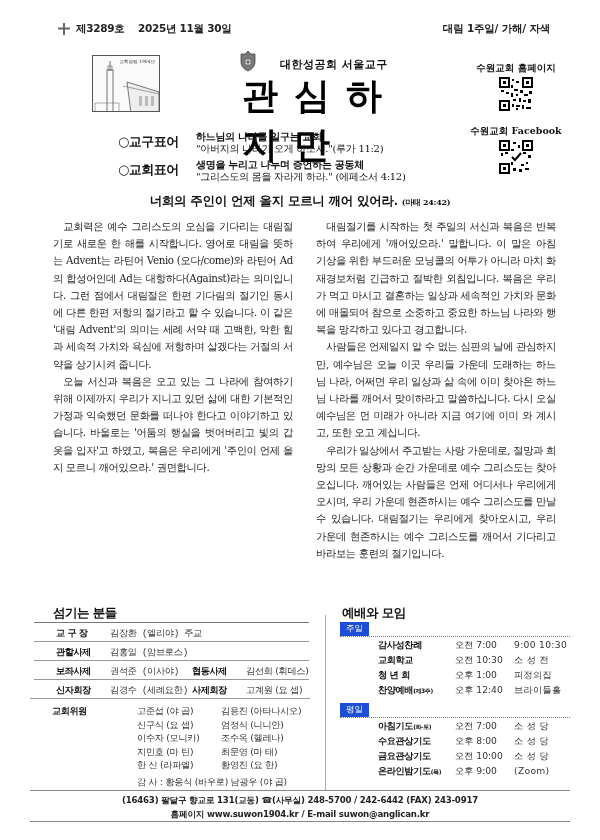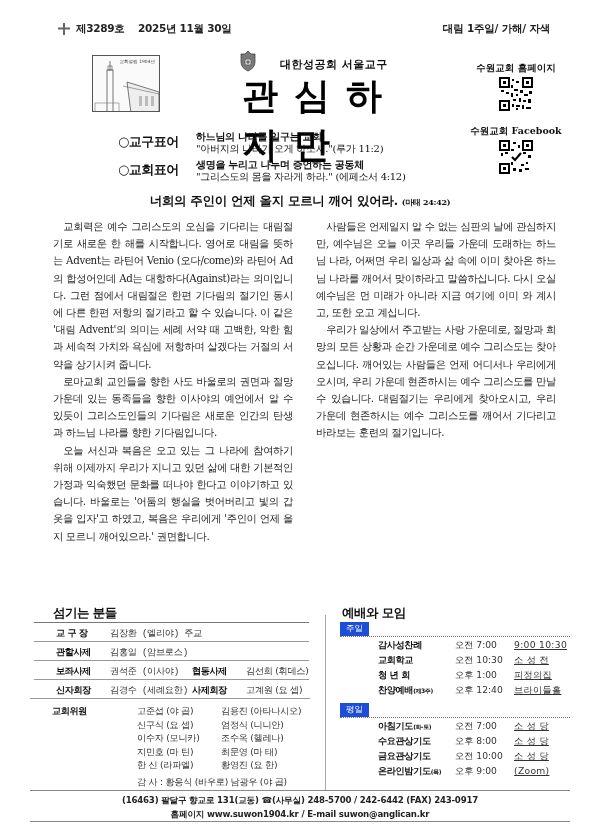--- a/index.html
+++ b/index.html
@@ -60,21 +60,21 @@
 
   .vline { position: absolute; left: 325px; top: 615px; width: 1px; height: 175px; background: #aaa; }
 
   .worship { position: absolute; left: 340px; top: 622px; width: 230px; font-size: 9.2px; }
   .tag { display: inline-block; background: #1d4ed8; color: #fff; font-size: 8.5px; padding: 1px 6px; }
   .dotline { border-top: 1px dotted #777; margin-top: 0; }
   .w-row { position: relative; height: 15px; margin-left: 32px; }
   .w-name { position: absolute; left: 6px; top: 2px; font-weight: bold; letter-spacing: -0.4px; white-space: nowrap; }
   .w-name small { font-size: 6px; font-weight: bold; }
   .w-time { position: absolute; left: 83px; top: 2px; color: #333; white-space: nowrap; }
-  .w-place { position: absolute; left: 142px; top: 2px; color: #333; white-space: nowrap; letter-spacing: 0.3px; text-decoration: underline; }
+  .w-place { position: absolute; left: 142px; top: 2px; color: #333; white-space: nowrap; letter-spacing: 0.3px; }
 
   .footer { position: absolute; left: 30px; right: 30px; top: 790px; height: 32px; border-top: 1px solid #888; border-bottom: 1px solid #888; text-align: center; font-size: 8.6px; font-weight: bold; color: #222; line-height: 14px; padding-top: 2px; letter-spacing: -0.2px; }
 </style>
 </head>
 <body>
 
 <div class="topbar">
   <svg class="cross" viewBox="0 0 12 12">
     <path d="M5 0h2v4.5h5v2H7V12H5V6.5H0v-2h5z" fill="#666"></path>
   </svg>
@@ -148,24 +148,24 @@
     <span class="motto-quote">"그리스도의 몸을 자라게 하라." (에페소서 4:12)</span>
   </div>
 </div>
 
 <div class="headline">
   <span>너희의 주인이 언제 올지 모르니 깨어 있어라.</span><span class="ref">(마태 24:42)</span>
 </div>
 
 <div class="col left">
   <p>교회력은 예수 그리스도의 오심을 기다리는 대림절기로 새로운 한 해를 시작합니다. 영어로 대림을 뜻하는 Advent는 라틴어 Venio (오다/come)와 라틴어 Ad의 합성어인데 Ad는 대항하다(Against)라는 의미입니다. 그런 점에서 대림절은 한편 기다림의 절기인 동시에 다른 한편 저항의 절기라고 할 수 있습니다. 이 같은 '대림 Advent'의 의미는 세례 서약 때 고백한, 악한 힘과 세속적 가치와 욕심에 저항하며 살겠다는 거절의 서약을 상기시켜 줍니다.</p>
-  <p>로마교회 교인들을 향한 사도 바울로의 권면과 절망 가운데 있는 동족들을 향한 이사야의 예언에서 알 수 있듯이 그리스도인들의 기다림은 새로운 인간의 탄생과 하느님 나라를 향한 기다림입니다.</p>
   <p>오늘 서신과 복음은 오고 있는 그 나라에 참여하기 위해 이제까지 우리가 지니고 있던 삶에 대한 기본적인 가정과 익숙했던 문화를 떠나야 한다고 이야기하고 있습니다. 바울로는 '어둠의 행실을 벗어버리고 빛의 갑옷을 입자'고 하였고, 복음은 우리에게 '주인이 언제 올지 모르니 깨어있으라.' 권면합니다.</p>
 </div>
 <div class="col right">
+  <p>대림절기를 시작하는 첫 주일의 서신과 복음은 반복하여 우리에게 '깨어있으라.' 말합니다. 이 말은 아침 기상을 위한 부드러운 모닝콜의 어투가 아니라 마치 화재경보처럼 긴급하고 절박한 외침입니다. 복음은 우리가 먹고 마시고 결혼하는 일상과 세속적인 가치와 문화에 매몰되어 참으로 소중하고 중요한 하느님 나라와 행복을 망각하고 있다고 경고합니다.</p>
   <p>사람들은 언제일지 알 수 없는 심판의 날에 관심하지만, 예수님은 오늘 이곳 우리들 가운데 도래하는 하느님 나라, 어쩌면 우리 일상과 삶 속에 이미 찾아온 하느님 나라를 깨어서 맞이하라고 말씀하십니다. 다시 오실 예수님은 먼 미래가 아니라 지금 여기에 이미 와 계시고, 또한 오고 계십니다.</p>
   <p>우리가 일상에서 주고받는 사랑 가운데로, 절망과 희망의 모든 상황과 순간 가운데로 예수 그리스도는 찾아오십니다. 깨어있는 사람들은 언제 어디서나 우리에게 오시며, 우리 가운데 현존하시는 예수 그리스도를 만날 수 있습니다. 대림절기는 우리에게 찾아오시고, 우리 가운데 현존하시는 예수 그리스도를 깨어서 기다리고 바라보는 훈련의 절기입니다.</p>
 </div>
 
 <div class="section-title servers-title">섬기는 분들</div>
 <div class="servers">
   <div class="row first">
     <span class="role">교 구 장</span>
     <span class="val">김장환 (엘리야) 주교</span>
   </div>

